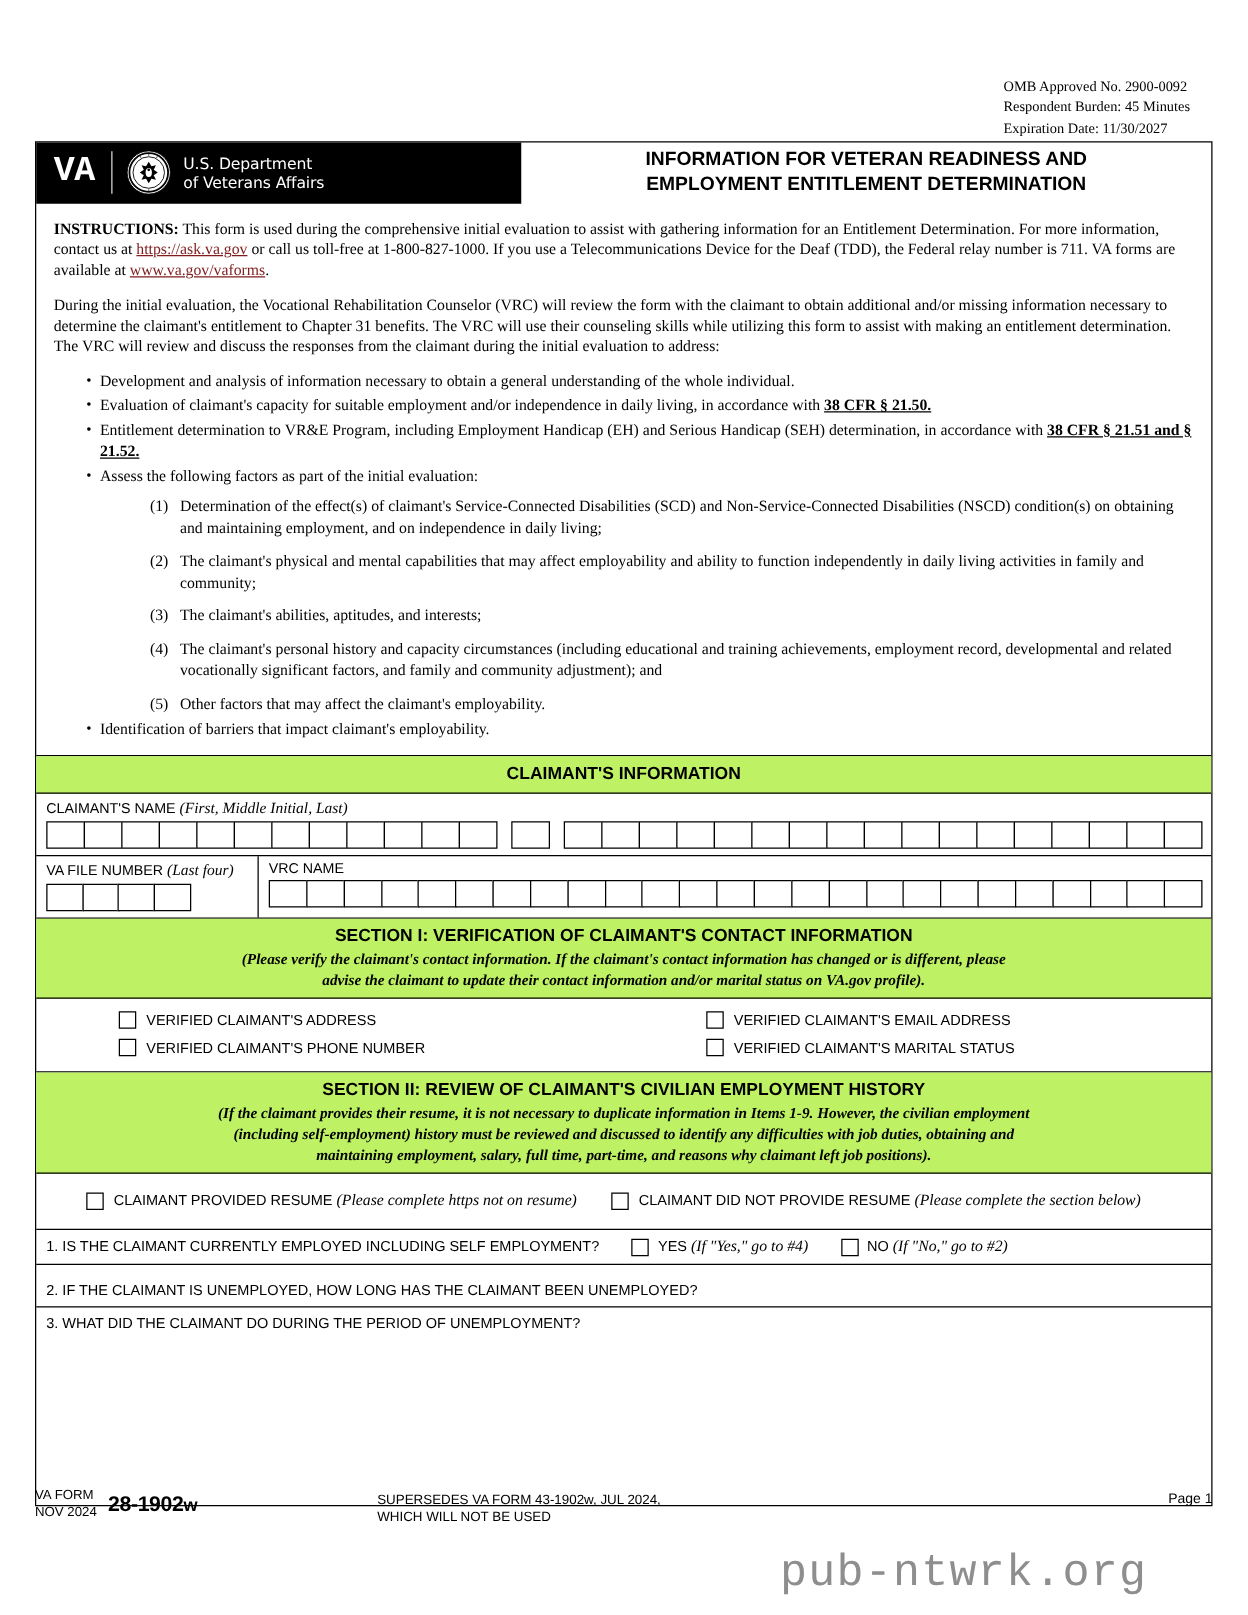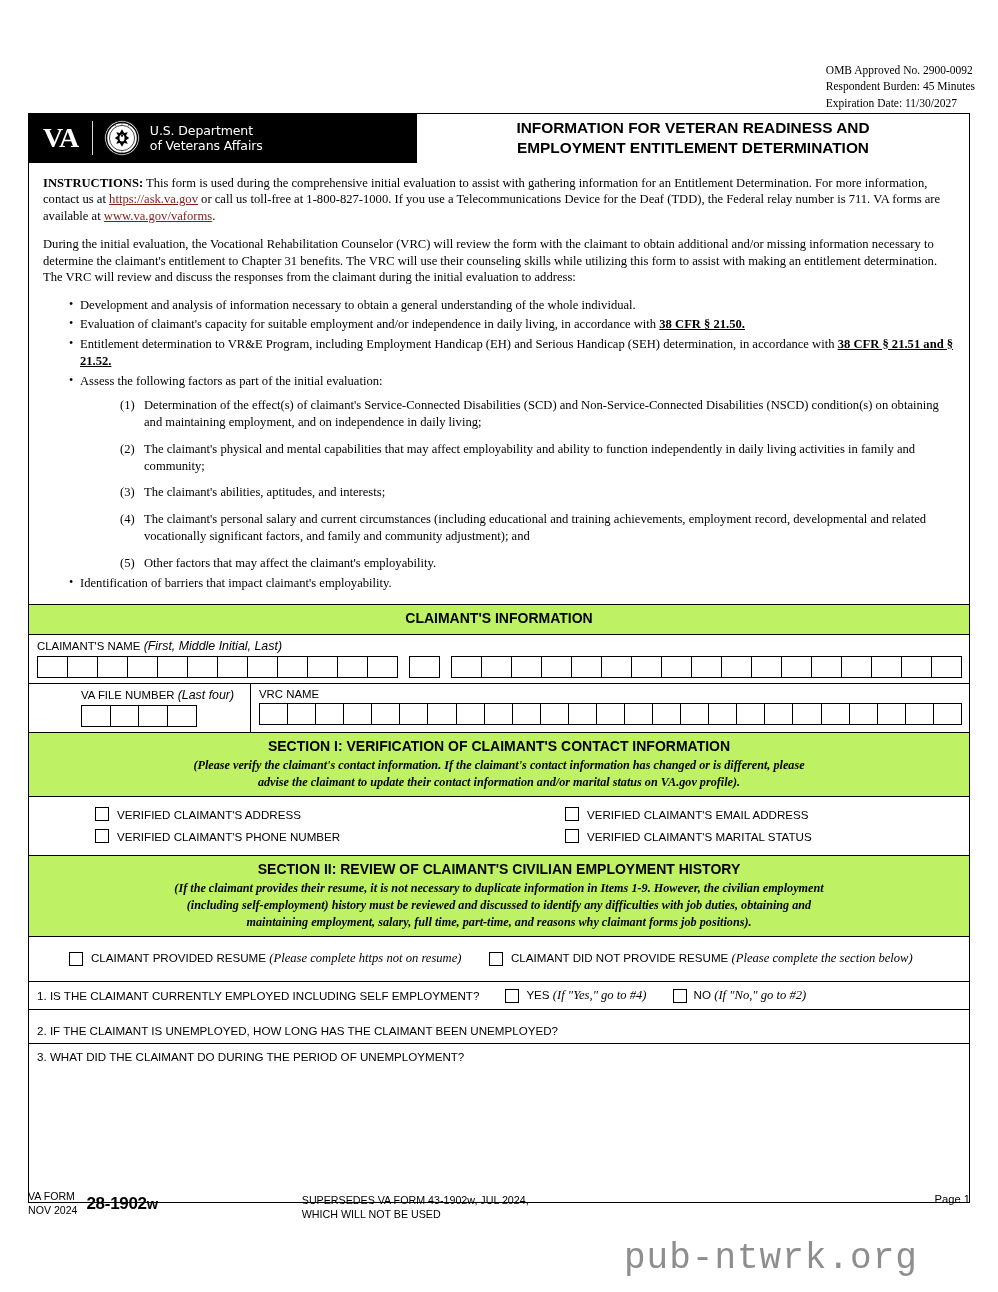--- a/index.html
+++ b/index.html
@@ -12,21 +12,21 @@
     font-family: "Liberation Serif", serif;
     color: #000;
     position: relative;
     overflow: hidden;
   }
   .page { position: relative; width: 998px; height: 1292px; }
 
   
   .omb {
     position: absolute;
-    right: 23px; top: 62px;
+    right: 46px; top: 62px;
     text-align: left;
     font-family: "Liberation Serif", serif;
     font-size: 11.5px;
     line-height: 1.42;
     white-space: nowrap;
   }
 
   
   .frame {
     position: absolute;
@@ -40,21 +40,21 @@
   .hdr { display: flex; align-items: stretch; }
   .hdr-left {
     background: #000;
     width: 388px;
     display: flex;
     align-items: center;
     padding: 6px 0 6px 14px;
   }
   .va-word {
     color: #fff;
-    font-family: Liberation Serif, serif;
+    font-family: Liberation Mono, monospace;
     font-weight: bold;
     font-size: 28px;
     letter-spacing: -0.5px;
     line-height: 1;
   }
   .va-rule {
     width: 1px; height: 34px; background: #fff;
     margin: 0 11px 0 13px; opacity: .85;
   }
   .seal { width: 36px; height: 36px; flex: 0 0 36px; }
@@ -138,39 +138,38 @@
 
   
   .fld-row { border-bottom: 1.6px solid #000; padding: 4px 8px 5px 8px; }
   .fld-label {
     font-family: "Liberation Sans", sans-serif;
     font-size: 11.4px;
     margin-bottom: 3px;
     white-space: nowrap;
   }
   .fld-label i {
-    font-family: Liberation Sans, sans-serif;
+    font-family: Liberation Serif, serif;
     font-style: italic;
     font-size: 12.4px;
   }
   .comb { display: flex; }
   .comb .cell {
     height: 22px;
     border: 1.3px solid #000;
     margin-right: -1.3px;
     background: #fff;
   }
   .comb-gap { width: 12px; flex: 0 0 12px; }
 
   .split { display: flex; border-bottom: 1.6px solid #000; }
   .split .col-left {
     width: 178px; flex: 0 0 178px;
     border-right: 1.6px solid #000;
     padding: 4px 8px 5px 8px;
-    margin-left: 44px;
   }
   .split .col-right { flex: 1; padding: 4px 8px 5px 8px; }
 
   
   .cb-block { padding: 6px 0 8px 0; border-bottom: 1.6px solid #000; }
   .cb-line { display: flex; align-items: center; padding: 4px 0; }
   .cb-item { display: flex; align-items: center; }
   .cb-item.half { width: 50%; padding-left: 66px; }
   .box {
     width: 14px; height: 14px;
@@ -328,21 +327,21 @@
             <li>
               <span class="num">(2)</span>
               <span>The claimant's physical and mental capabilities that may affect employability and ability to function independently in daily living activities in family and community;</span>
             </li>
             <li>
               <span class="num">(3)</span>
               <span>The claimant's abilities, aptitudes, and interests;</span>
             </li>
             <li>
               <span class="num">(4)</span>
-              <span>The claimant's personal salary and current circumstances (including educational and training achievements, employment record, developmental and related vocationally significant factors, and family and community adjustment); and</span>
+              <span>The claimant's personal history and capacity circumstances (including educational and training achievements, employment record, developmental and related vocationally significant factors, and family and community adjustment); and</span>
             </li>
             <li>
               <span class="num">(5)</span>
               <span>Other factors that may affect the claimant's employability.</span>
             </li>
           </ol>
         </li>
         <li>
           <span>Identification of barriers that impact claimant's employability.</span>
         </li>
@@ -475,21 +474,21 @@
           <span class="box"></span>
           <span class="cb-text">VERIFIED CLAIMANT'S MARITAL STATUS</span>
         </div>
       </div>
     </div>
 
     <div class="band">
       <div class="band-title">SECTION II: REVIEW OF CLAIMANT'S CIVILIAN EMPLOYMENT HISTORY</div>
       <div class="band-sub">(If the claimant provides their resume, it is not necessary to duplicate information in Items 1-9. However, the civilian employment</div>
       <div class="band-sub">(including self-employment) history must be reviewed and discussed to identify any difficulties with job duties, obtaining and</div>
-      <div class="band-sub">maintaining employment, salary, full time, part-time, and reasons why claimant forms job positions).</div>
+      <div class="band-sub">maintaining employment, salary, full time, part-time, and reasons why claimant left job positions).</div>
     </div>
 
     <div class="resume-row">
       <div class="cb-item">
         <span class="box"></span>
         <span class="cb-text">
           <span>CLAIMANT PROVIDED RESUME</span>
           <i>(Please complete https not on resume)</i>
         </span>
       </div>

